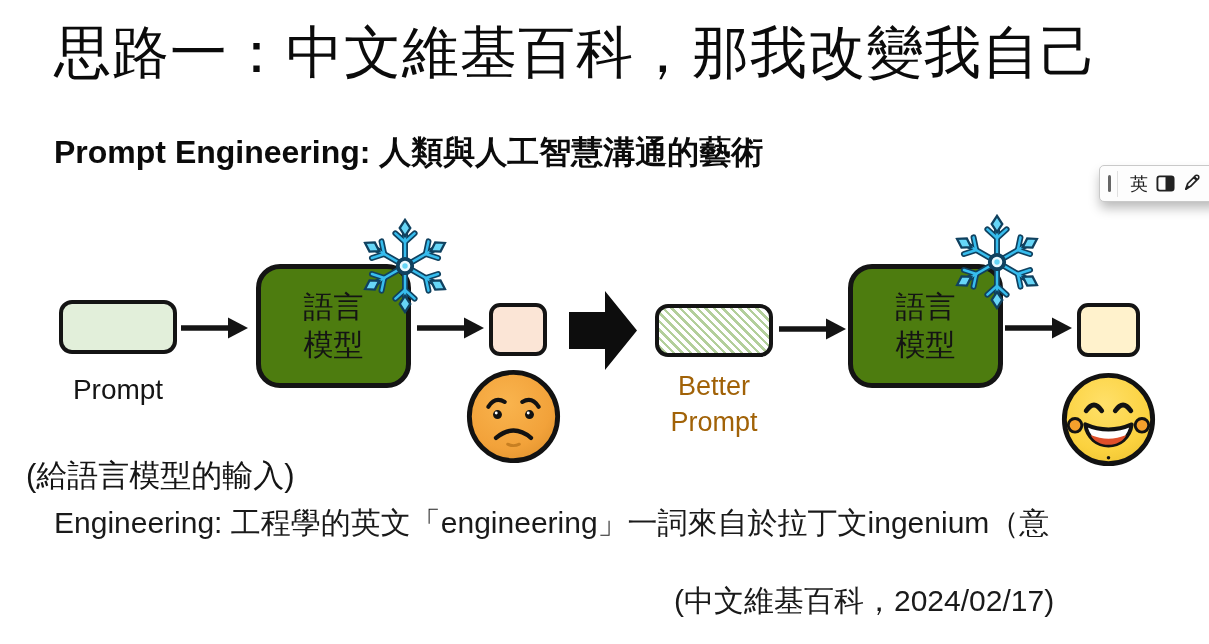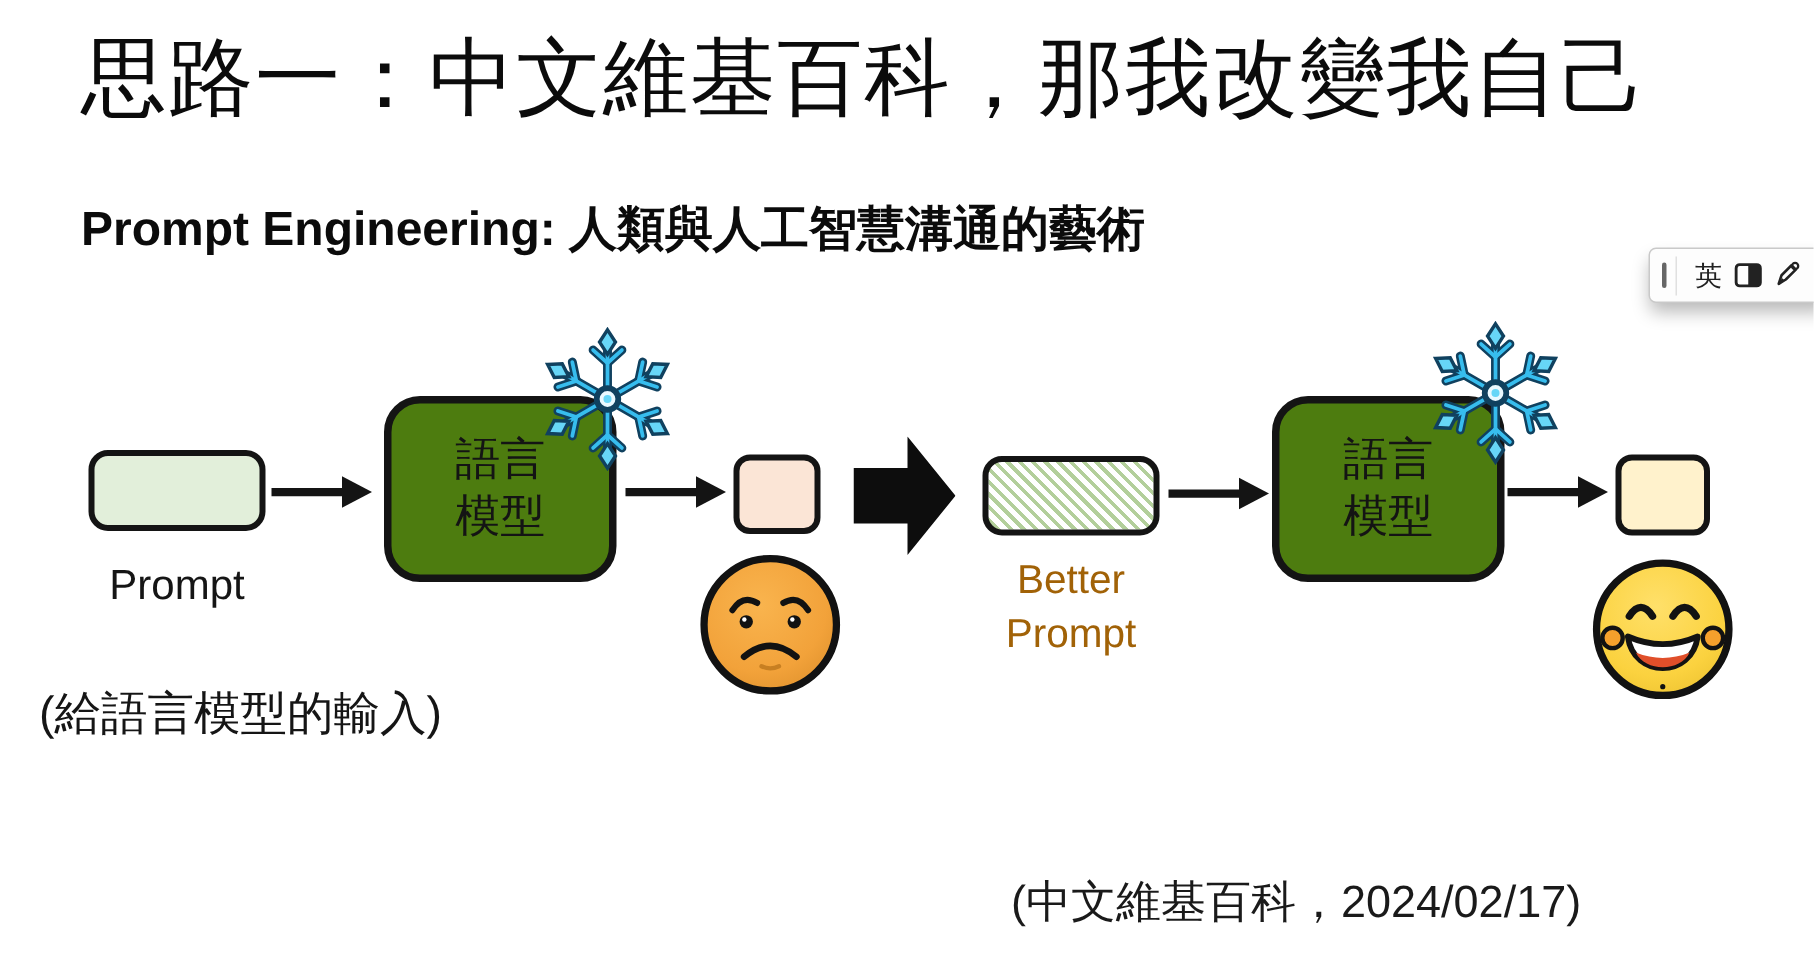--- a/index.html
+++ b/index.html
@@ -258,14 +258,15 @@
   <path d="M31.5 66 C38 79.5 62 79.5 68.5 66 C56 71 44 71 31.5 66 Z" fill="#e04f2a"></path>
   <circle cx="50" cy="89.5" r="1.8" fill="#121212"></circle>
 </svg>
 
 <div class="abs prompt-label">Prompt</div>
 <div class="abs prompt-note">(給語言模型的輸入)</div>
 <div class="abs better-label">Better
 Prompt</div>
 
 <div class="abs definition">
+  <div>Engineering: 工程學的英文「engineering」一詞來自於拉丁文ingenium（意</div>
 </div>
 <div class="abs citation">(中文維基百科，2024/02/17)</div>
 
 </body></html>

